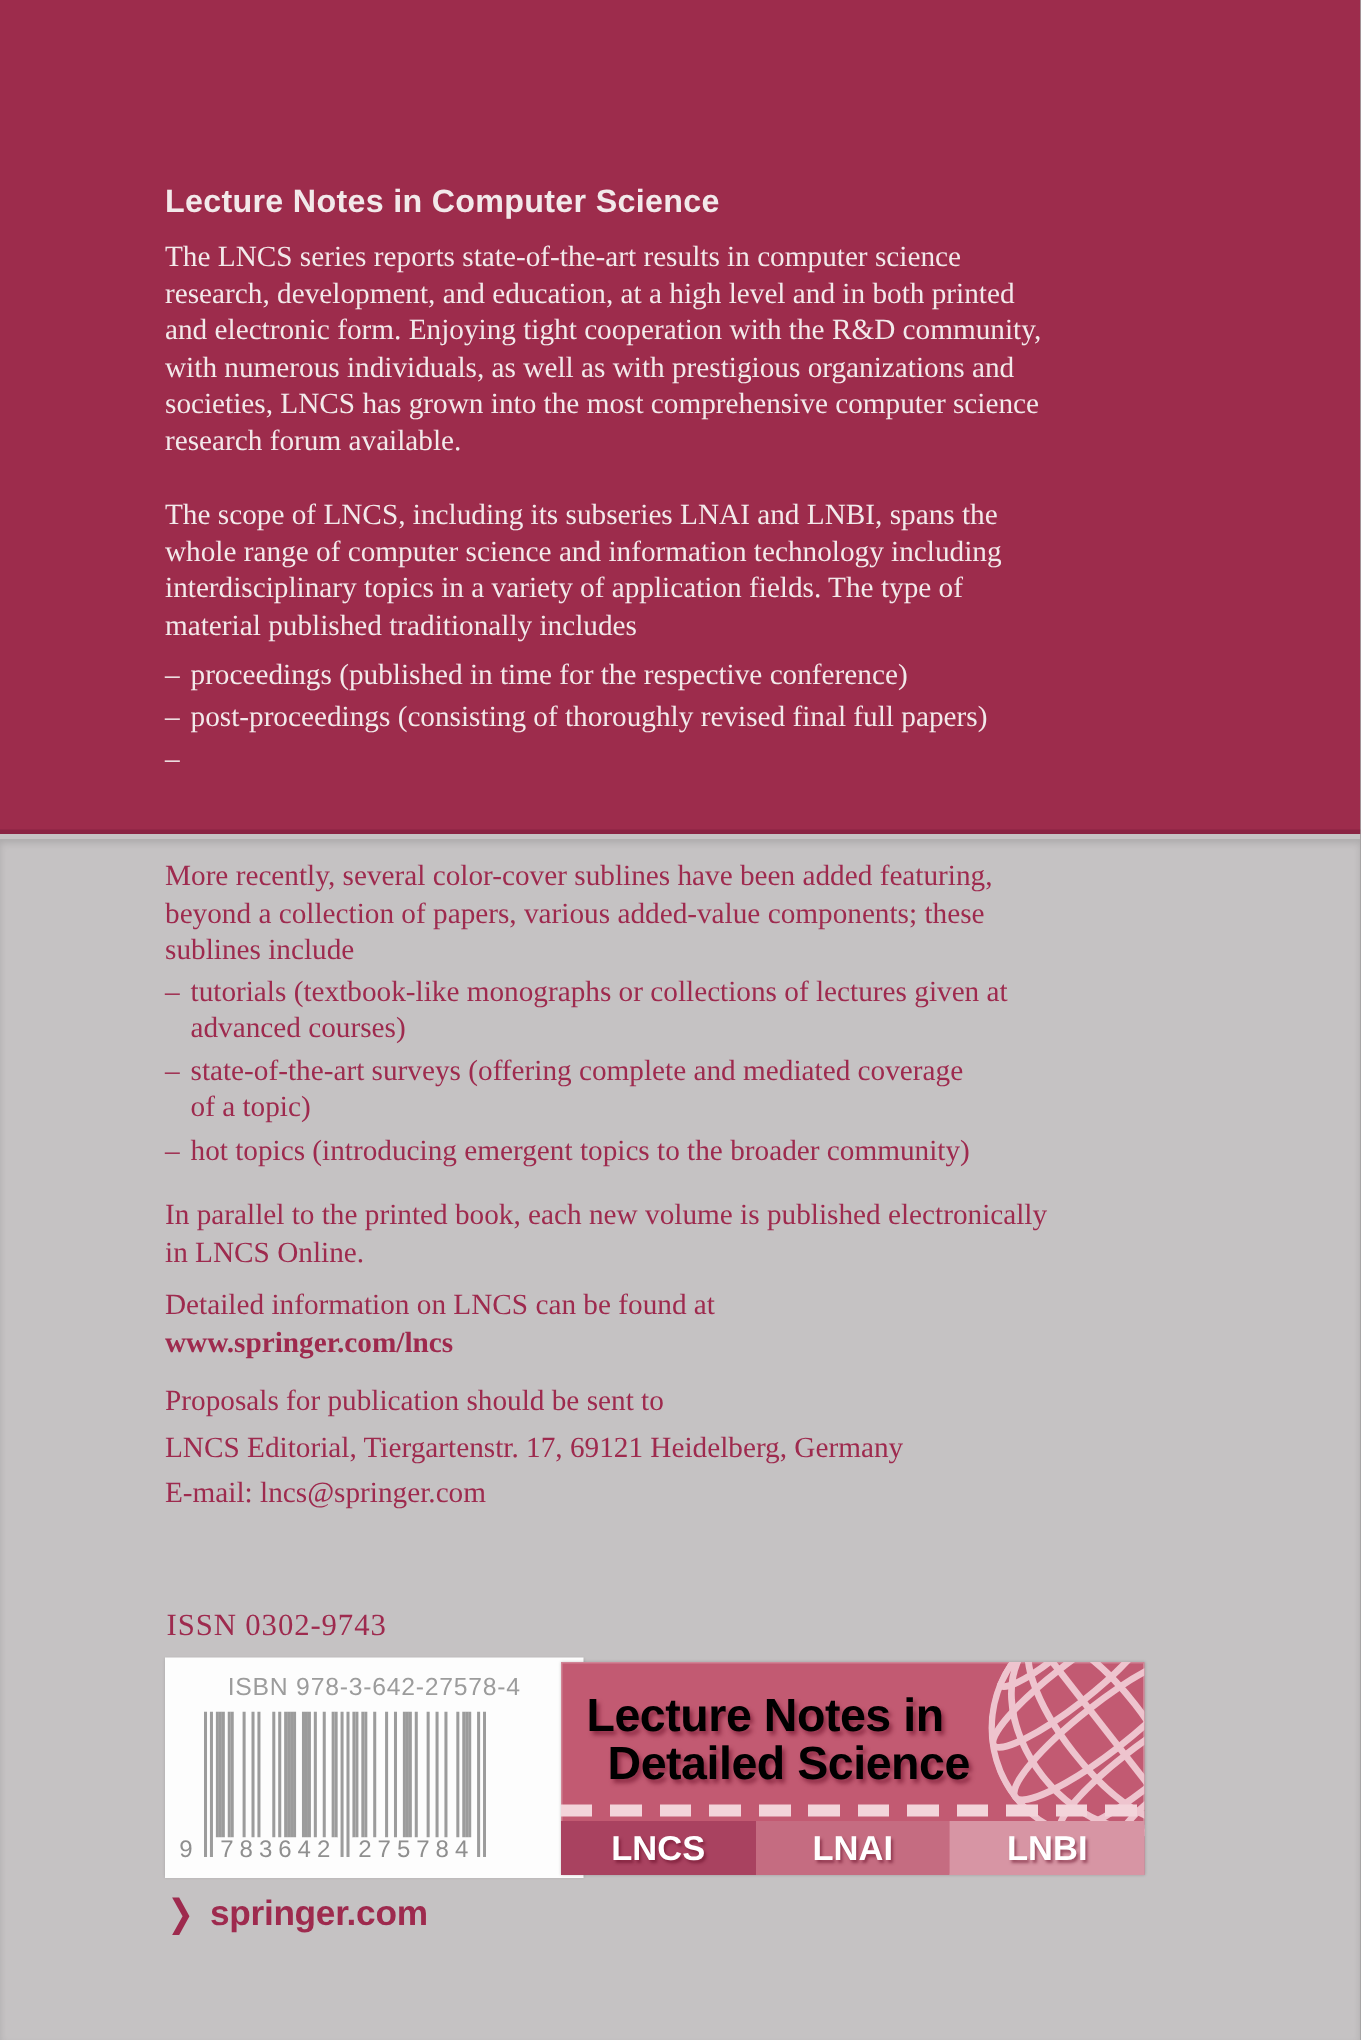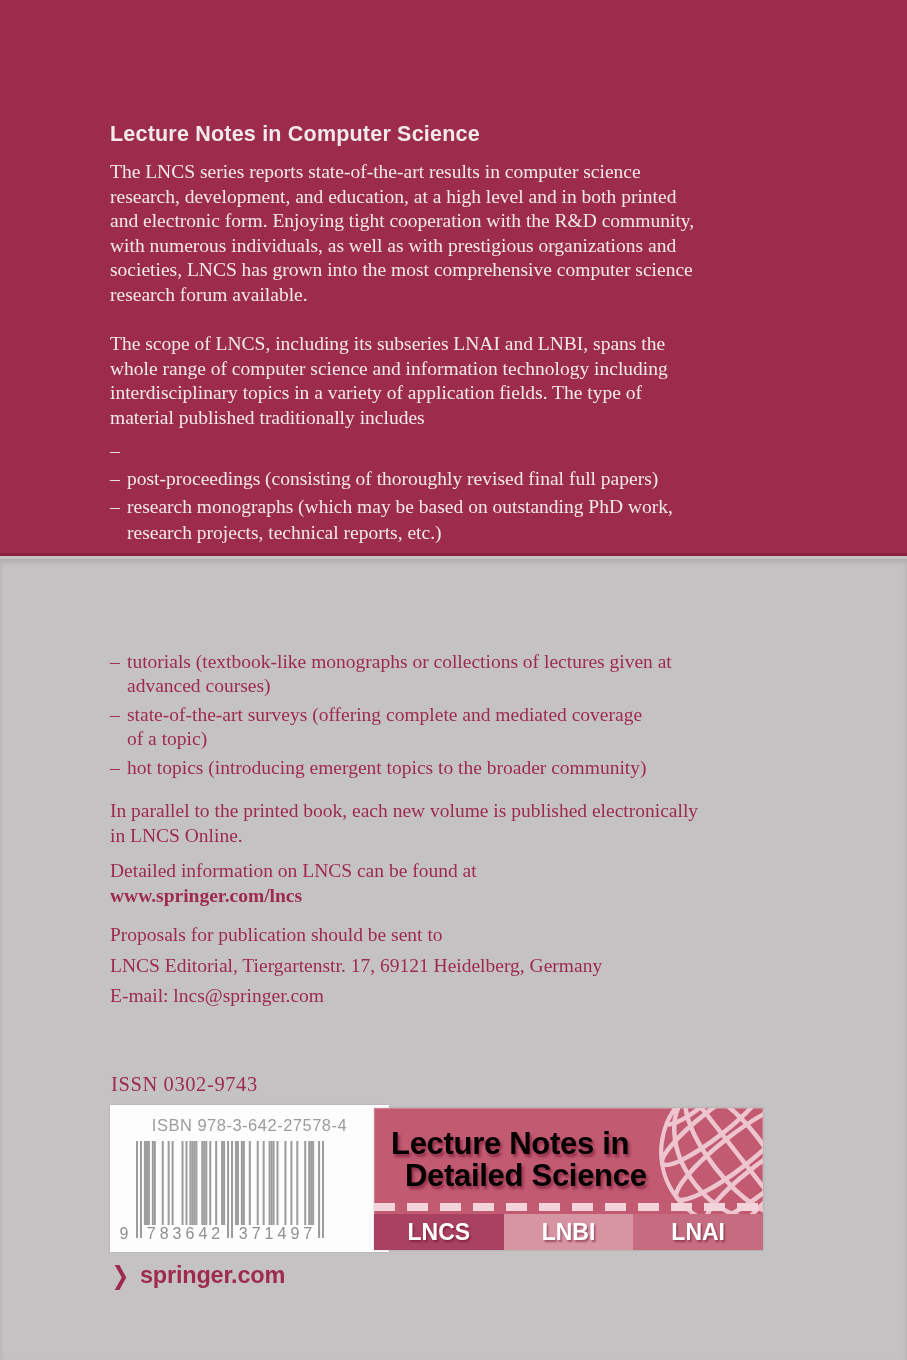--- a/index.html
+++ b/index.html
@@ -146,34 +146,36 @@
 research forum available.</p>
 
     <p class="para top-para2">The scope of LNCS, including its subseries LNAI and LNBI, spans the
 whole range of computer science and information technology including
 interdisciplinary topics in a variety of application fields. The type of
 material published traditionally includes</p>
 
     <div class="bullet-list top-bullets">
       <div class="bullet-row">
         <span class="dash">–</span>
+        <span class="bullet-text">proceedings (published in time for the respective conference)</span>
       </div>
       <div class="bullet-row">
         <span class="dash">–</span>
         <span class="bullet-text">post-proceedings (consisting of thoroughly revised final full papers)</span>
       </div>
       <div class="bullet-row">
         <span class="dash">–</span>
-        <span class="bullet-text">research monographs (which may be based on outstanding PhD work,
-research projects, technical reports, etc.)</span>
       </div>
     </div>
   </section>
 
   <section class="bottom-section">
+    <p class="para bot-para1">More recently, several color-cover sublines have been added featuring,
+beyond a collection of papers, various added-value components; these
+sublines include</p>
 
     <div class="bullet-list bot-bullets">
       <div class="bullet-row">
         <span class="dash">–</span>
         <span class="bullet-text">tutorials (textbook-like monographs or collections of lectures given at
 advanced courses)</span>
       </div>
       <div class="bullet-row">
         <span class="dash">–</span>
         <span class="bullet-text">state-of-the-art surveys (offering complete and mediated coverage
@@ -246,21 +248,21 @@
           <rect x="85" y="0" width="1.02" height="84" fill="#9c9c9c"></rect>
           <rect x="87" y="0" width="1.02" height="84" fill="#9c9c9c"></rect>
           <rect x="88" y="0" width="1.02" height="84" fill="#9c9c9c"></rect>
           <rect x="89" y="0" width="1.02" height="84" fill="#9c9c9c"></rect>
           <rect x="92" y="0" width="1.02" height="97" fill="#9c9c9c"></rect>
           <rect x="94" y="0" width="1.02" height="97" fill="#9c9c9c"></rect>
         </svg>
       <div class="barcode-digits">
         <span class="bd-first">9</span>
         <span class="bd-g1">783642</span>
-        <span class="bd-g2">371497</span>
+        <span class="bd-g2">275784</span>
       </div>
     </div>
 
     <div class="lncs-logo">
       <svg class="globe-svg" viewBox="0 0 389 142">
         <defs>
             <clipPath id="globe-clip">
               <circle cx="362" cy="44" r="77"></circle>
             </clipPath>
           </defs>
@@ -278,22 +280,22 @@
           </g>
         </g>
       </svg>
       <div class="logo-title">
         <div class="line1">Lecture Notes in</div>
         <div class="line2">Detailed Science</div>
       </div>
       <div class="logo-dashes"></div>
       <div class="logo-segs">
         <div class="logo-seg seg-lncs">LNCS</div>
+        <div class="logo-seg seg-lnai">LNAI</div>
         <div class="logo-seg seg-lnbi">LNBI</div>
-        <div class="logo-seg seg-lnai">LNAI</div>
       </div>
     </div>
 
     <div class="springer-line">
       <span class="springer-chevron">❯</span>
       <span class="springer-label">springer.com</span>
     </div>
   </section>
 </div>
 

